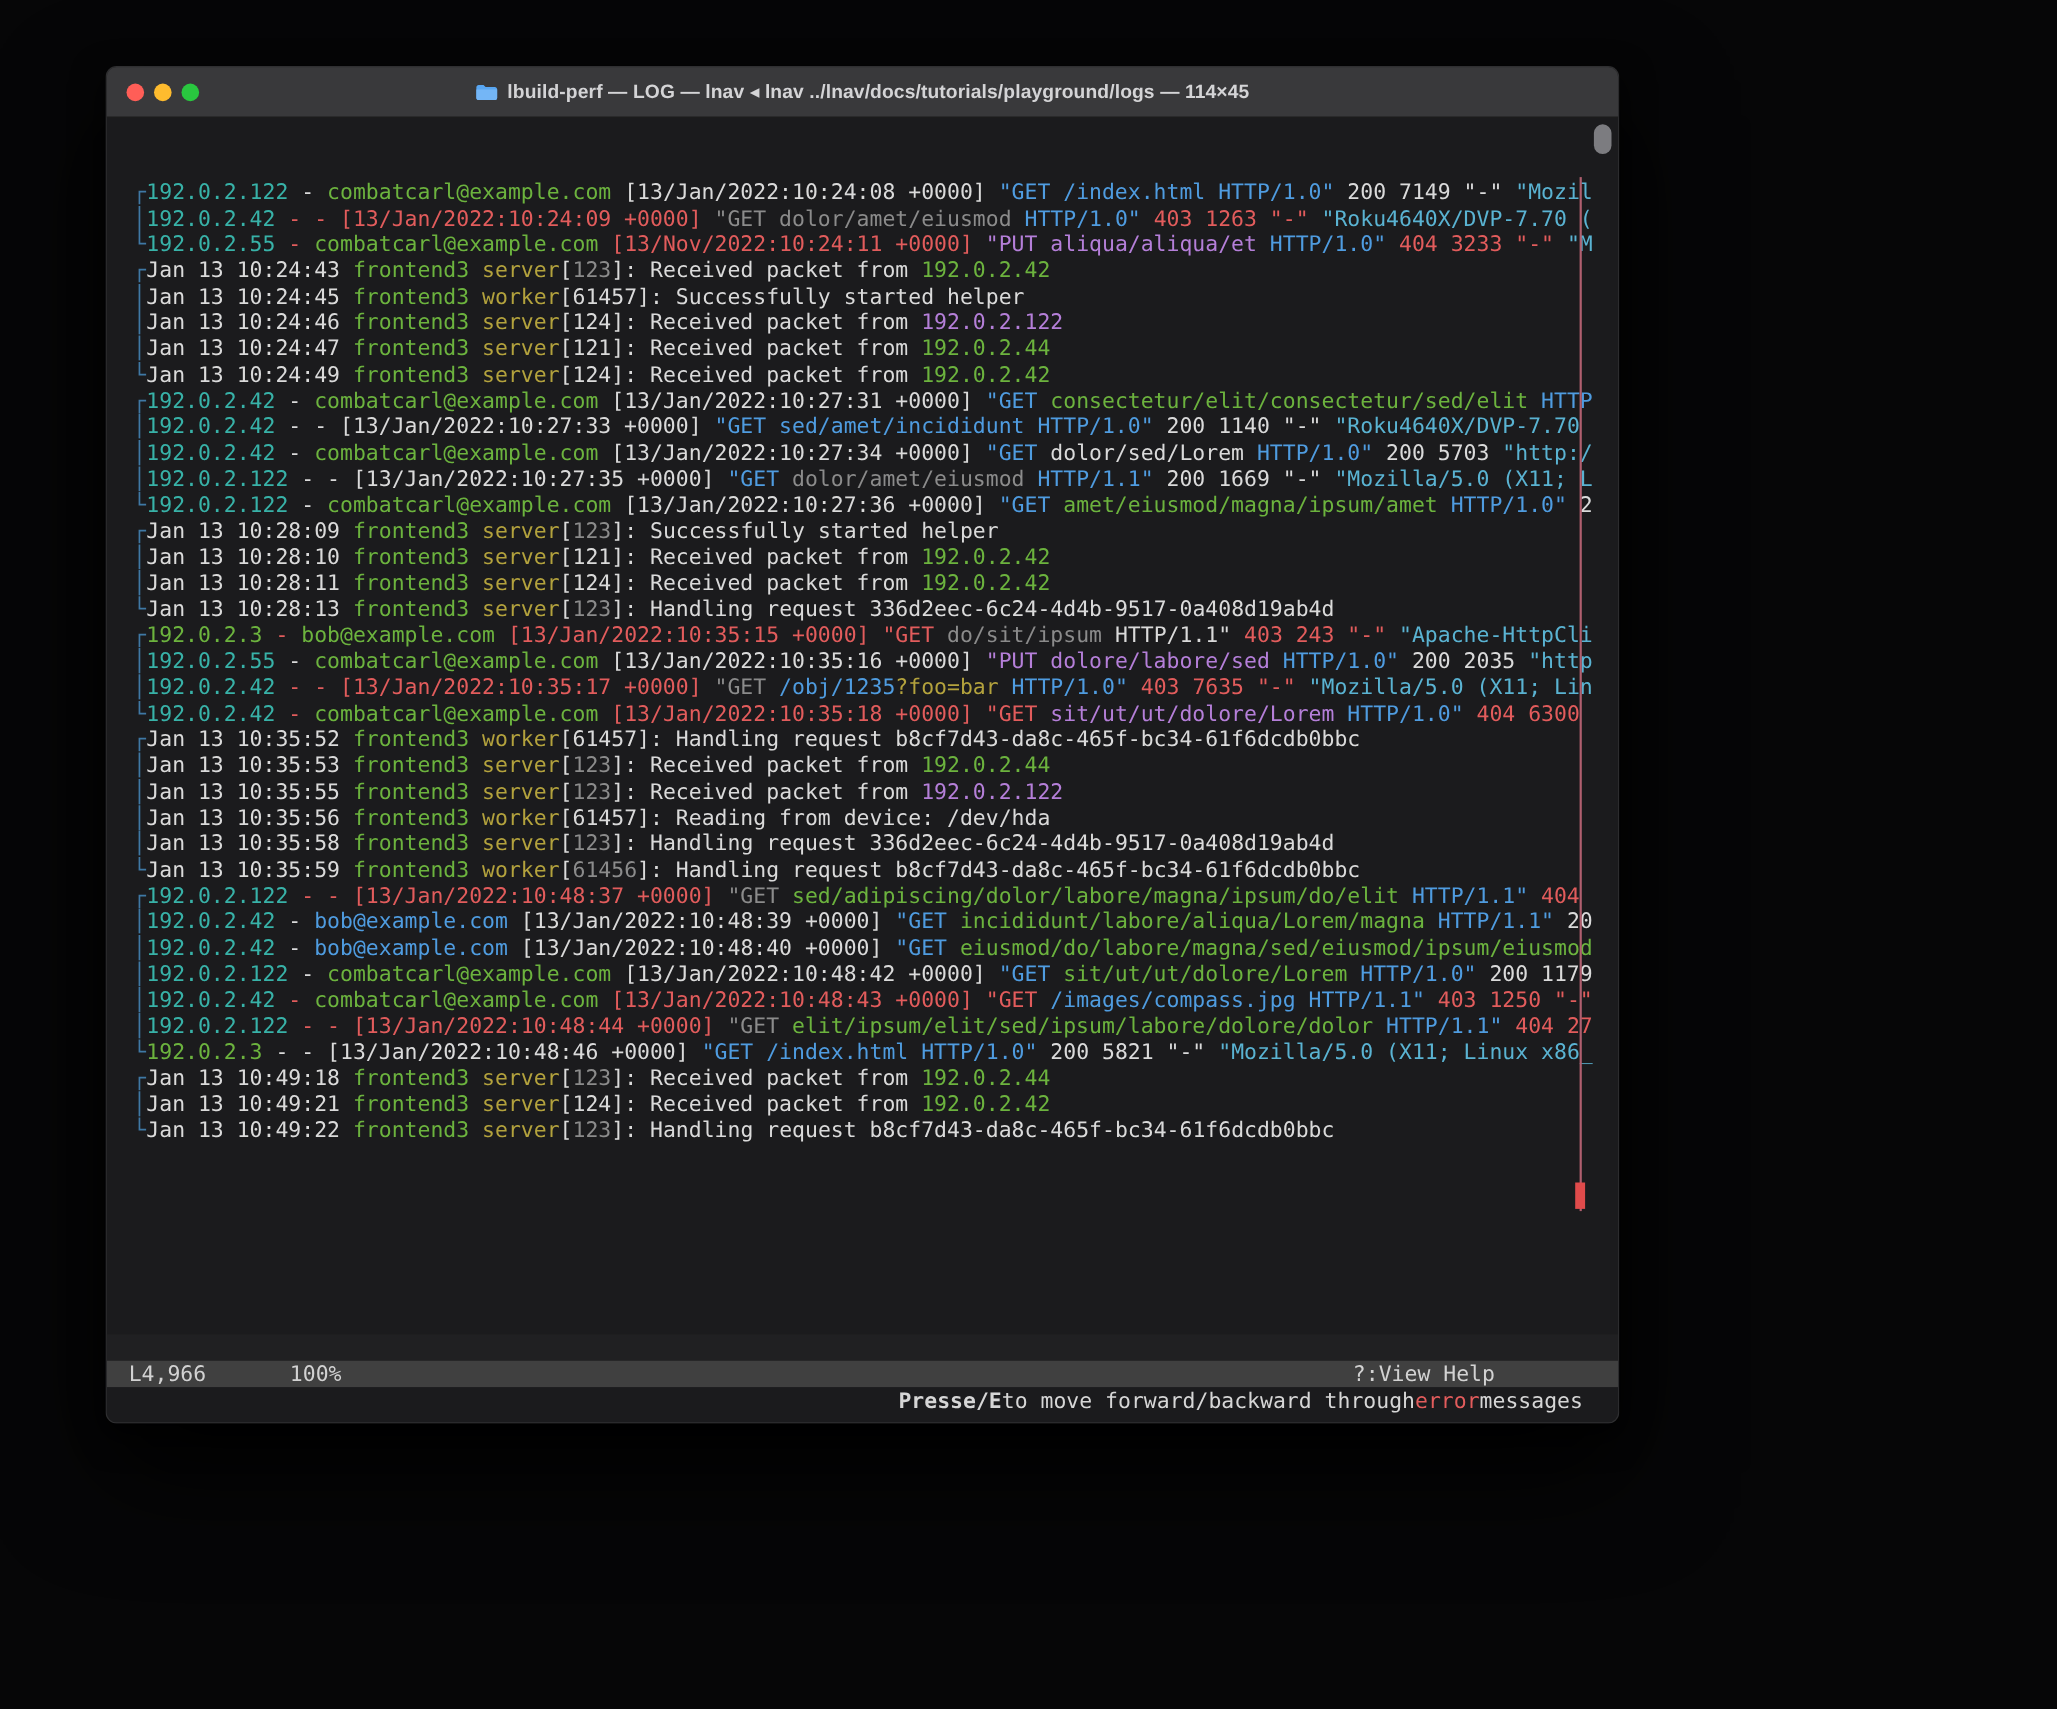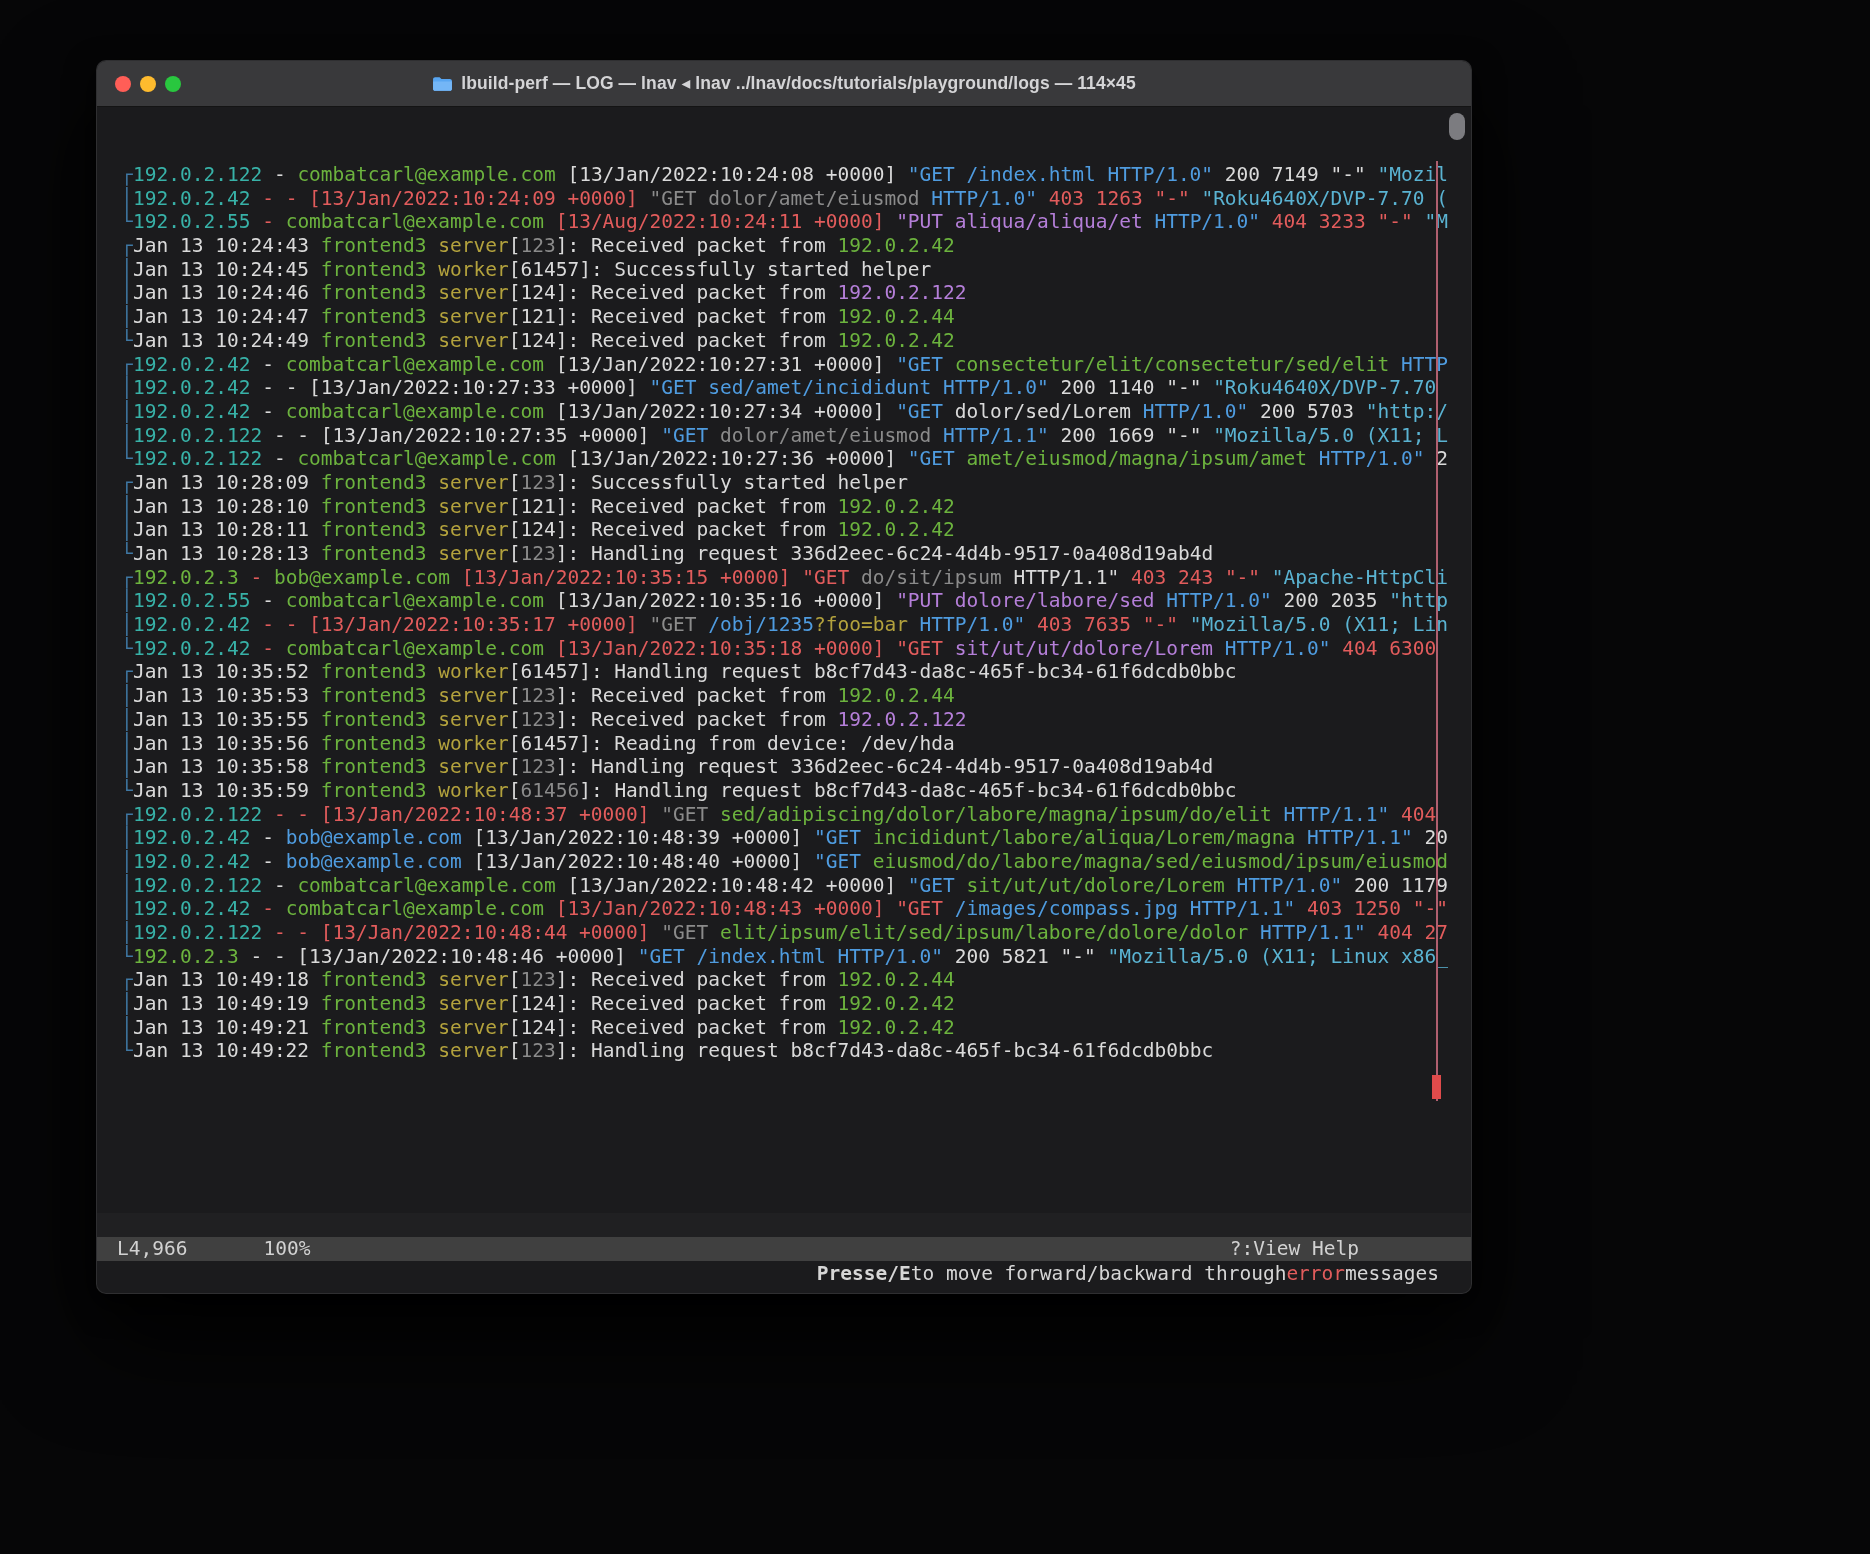--- a/index.html
+++ b/index.html
@@ -86,21 +86,21 @@
         
       </div>
 
       <div class="row breadcrumb">
         
       </div>
 
       <div class="loglines" id="loglines">
           <div class="logline"><span class="gutter mk">┌</span><span class="c">192.0.2.122</span><span class="w"> - </span><span class="g">combatcarl@example.com</span><span class="w"> [13/Jan/2022:10:24:08 +0000] </span><span class="b">"GET /index.html HTTP/1.0"</span><span class="w"> 200 7149 "-" </span><span class="u">"Mozil</span></div>
           <div class="logline"><span class="gutter mk">│</span><span class="c">192.0.2.42</span><span class="r"> - - [13/Jan/2022:10:24:09 +0000] </span><span class="d">"GET dolor/amet/eiusmod </span><span class="b">HTTP/1.0"</span><span class="r"> 403 1263 "-" </span><span class="u">"Roku4640X/DVP-7.70 (</span></div>
-          <div class="logline"><span class="gutter mk">└</span><span class="c">192.0.2.55</span><span class="r"> - </span><span class="g">combatcarl@example.com</span><span class="r"> [13/Aug/2022:10:24:11 +0000] </span><span class="m">"PUT aliqua/aliqua/et</span><span class="b"> HTTP/1.0"</span><span class="r"> 404 3233 "-" </span><span class="u">"M</span></div>
+          <div class="logline"><span class="gutter mk">└</span><span class="c">192.0.2.55</span><span class="r"> - </span><span class="g">combatcarl@example.com</span><span class="r"> [13/Nov/2022:10:24:11 +0000] </span><span class="m">"PUT aliqua/aliqua/et</span><span class="b"> HTTP/1.0"</span><span class="r"> 404 3233 "-" </span><span class="u">"M</span></div>
           <div class="logline"><span class="gutter mk">┌</span><span class="w">Jan 13 10:24:43 </span><span class="g">frontend3 </span><span class="y">server</span><span class="w">[</span><span class="d">123</span><span class="w">]: Received packet from </span><span class="g">192.0.2.42</span></div>
           <div class="logline"><span class="gutter mk">│</span><span class="w">Jan 13 10:24:45 </span><span class="g">frontend3 </span><span class="y">worker</span><span class="w">[61457]: Successfully started helper</span></div>
           <div class="logline"><span class="gutter mk">│</span><span class="w">Jan 13 10:24:46 </span><span class="g">frontend3 </span><span class="y">server</span><span class="w">[124]: Received packet from </span><span class="m">192.0.2.122</span></div>
           <div class="logline"><span class="gutter mk">│</span><span class="w">Jan 13 10:24:47 </span><span class="g">frontend3 </span><span class="y">server</span><span class="w">[121]: Received packet from </span><span class="g">192.0.2.44</span></div>
           <div class="logline"><span class="gutter mk">└</span><span class="w">Jan 13 10:24:49 </span><span class="g">frontend3 </span><span class="y">server</span><span class="w">[124]: Received packet from </span><span class="g">192.0.2.42</span></div>
           <div class="logline"><span class="gutter mk">┌</span><span class="c">192.0.2.42</span><span class="w"> - </span><span class="g">combatcarl@example.com</span><span class="w"> [13/Jan/2022:10:27:31 +0000] </span><span class="b">"GET </span><span class="g">consectetur/elit/consectetur/sed/elit</span><span class="b"> HTTP</span></div>
           <div class="logline"><span class="gutter mk">│</span><span class="c">192.0.2.42</span><span class="w"> - - [13/Jan/2022:10:27:33 +0000] </span><span class="b">"GET sed/amet/incididunt HTTP/1.0"</span><span class="w"> 200 1140 "-" </span><span class="u">"Roku4640X/DVP-7.70</span></div>
           <div class="logline"><span class="gutter mk">│</span><span class="c">192.0.2.42</span><span class="w"> - </span><span class="g">combatcarl@example.com</span><span class="w"> [13/Jan/2022:10:27:34 +0000] </span><span class="b">"GET </span><span class="w">dolor/sed/Lorem</span><span class="b"> HTTP/1.0"</span><span class="w"> 200 5703 </span><span class="u">"http:/</span></div>
           <div class="logline"><span class="gutter mk">│</span><span class="c">192.0.2.122</span><span class="w"> - - [13/Jan/2022:10:27:35 +0000] </span><span class="b">"GET </span><span class="d">dolor/amet/eiusmod</span><span class="b"> HTTP/1.1"</span><span class="w"> 200 1669 "-" </span><span class="u">"Mozilla/5.0 (X11; L</span></div>
           <div class="logline"><span class="gutter mk">└</span><span class="c">192.0.2.122</span><span class="w"> - </span><span class="g">combatcarl@example.com</span><span class="w"> [13/Jan/2022:10:27:36 +0000] </span><span class="b">"GET </span><span class="g">amet/eiusmod/magna/ipsum/amet</span><span class="b"> HTTP/1.0"</span><span class="w"> 2</span></div>
@@ -119,21 +119,20 @@
           <div class="logline"><span class="gutter mk">│</span><span class="w">Jan 13 10:35:58 </span><span class="g">frontend3 </span><span class="y">server</span><span class="w">[</span><span class="d">123</span><span class="w">]: Handling request 336d2eec-6c24-4d4b-9517-0a408d19ab4d</span></div>
           <div class="logline"><span class="gutter mk">└</span><span class="w">Jan 13 10:35:59 </span><span class="g">frontend3 </span><span class="y">worker</span><span class="w">[</span><span class="d">61456</span><span class="w">]: Handling request b8cf7d43-da8c-465f-bc34-61f6dcdb0bbc</span></div>
           <div class="logline"><span class="gutter mk">┌</span><span class="c">192.0.2.122</span><span class="r"> - - [13/Jan/2022:10:48:37 +0000] </span><span class="d">"GET </span><span class="g">sed/adipiscing/dolor/labore/magna/ipsum/do/elit</span><span class="b"> HTTP/1.1"</span><span class="r"> 404</span></div>
           <div class="logline"><span class="gutter mk">│</span><span class="c">192.0.2.42</span><span class="w"> - </span><span class="b">bob@example.com</span><span class="w"> [13/Jan/2022:10:48:39 +0000] </span><span class="b">"GET </span><span class="g">incididunt/labore/aliqua/Lorem/magna</span><span class="b"> HTTP/1.1"</span><span class="w"> 20</span></div>
           <div class="logline"><span class="gutter mk">│</span><span class="c">192.0.2.42</span><span class="w"> - </span><span class="b">bob@example.com</span><span class="w"> [13/Jan/2022:10:48:40 +0000] </span><span class="b">"GET </span><span class="g">eiusmod/do/labore/magna/sed/eiusmod/ipsum/eiusmod</span></div>
           <div class="logline"><span class="gutter mk">│</span><span class="c">192.0.2.122</span><span class="w"> - </span><span class="g">combatcarl@example.com</span><span class="w"> [13/Jan/2022:10:48:42 +0000] </span><span class="b">"GET </span><span class="g">sit/ut/ut/dolore/Lorem</span><span class="b"> HTTP/1.0"</span><span class="w"> 200 1179</span></div>
           <div class="logline"><span class="gutter mk">│</span><span class="c">192.0.2.42</span><span class="r"> - </span><span class="g">combatcarl@example.com</span><span class="r"> [13/Jan/2022:10:48:43 +0000] </span><span class="r">"GET </span><span class="b">/images/compass.jpg HTTP/1.1"</span><span class="r"> 403 1250 "-"</span></div>
           <div class="logline"><span class="gutter mk">│</span><span class="c">192.0.2.122</span><span class="r"> - - [13/Jan/2022:10:48:44 +0000] </span><span class="d">"GET </span><span class="g">elit/ipsum/elit/sed/ipsum/labore/dolore/dolor</span><span class="b"> HTTP/1.1"</span><span class="r"> 404 27</span></div>
           <div class="logline"><span class="gutter mk">└</span><span class="g">192.0.2.3</span><span class="w"> - - [13/Jan/2022:10:48:46 +0000] </span><span class="b">"GET /index.html HTTP/1.0"</span><span class="w"> 200 5821 "-" </span><span class="u">"Mozilla/5.0 (X11; Linux x86_</span></div>
           <div class="logline"><span class="gutter mk">┌</span><span class="w">Jan 13 10:49:18 </span><span class="g">frontend3 </span><span class="y">server</span><span class="w">[</span><span class="d">123</span><span class="w">]: Received packet from </span><span class="g">192.0.2.44</span></div>
-          <div class="logline"><span class="gutter mk">│</span><span class="w">Jan 13 10:49:19 </span><span class="g">frontend3 </span><span class="y">server</span><span class="w">[124]: Received packet from </span><span class="g">192.0.2.42</span></div>
           <div class="logline"><span class="gutter mk">│</span><span class="w">Jan 13 10:49:21 </span><span class="g">frontend3 </span><span class="y">server</span><span class="w">[124]: Received packet from </span><span class="g">192.0.2.42</span></div>
           <div class="logline"><span class="gutter mk">└</span><span class="w">Jan 13 10:49:22 </span><span class="g">frontend3 </span><span class="y">server</span><span class="w">[</span><span class="d">123</span><span class="w">]: Handling request b8cf7d43-da8c-465f-bc34-61f6dcdb0bbc</span></div>
         </div>
 
       <div class="spacer"></div>
 
       <div class="row filesbar">
         <span>
           
         </span>

